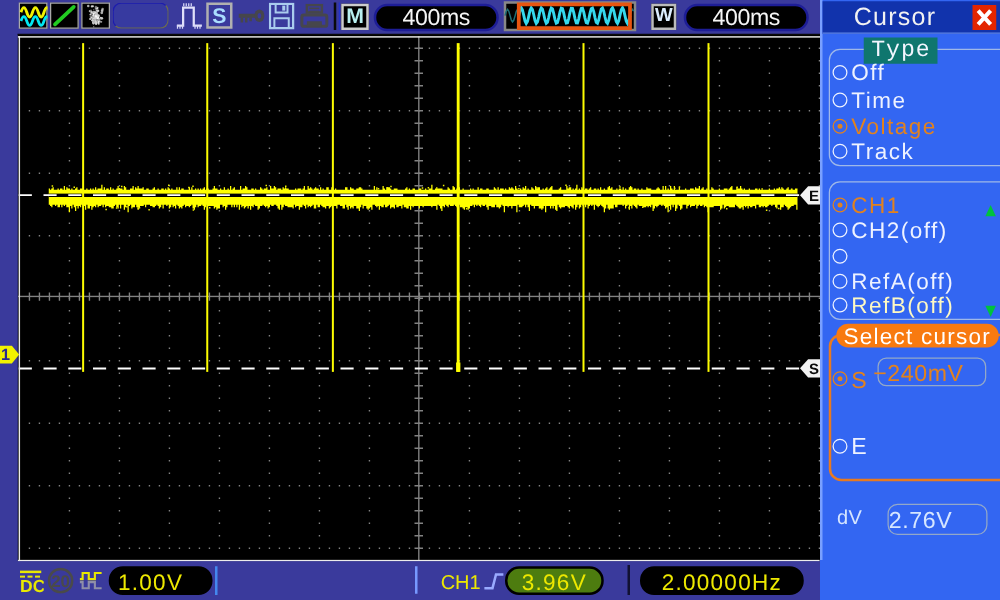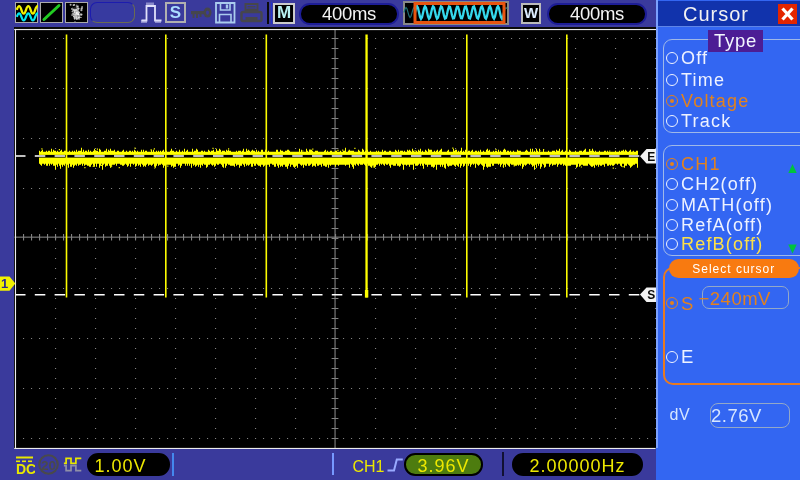--- a/index.html
+++ b/index.html
@@ -346,50 +346,49 @@
       <text x="4.5" y="12.3" font-size="13" font-weight="bold" fill="#2a2a8e" text-anchor="middle" font-family="Liberation Sans,sans-serif">1</text>
     </svg>
 <div style="position:absolute;left:656px;top:0;width:144px;height:480px;background:#3366f2;overflow:hidden">
       <div style="position:absolute;left:0;top:0;width:1.6px;height:448px;background:#7aa0ff"></div>
       <div style="position:absolute;left:1.5px;top:1px;width:142.5px;height:25px;background:#1133ac;border-bottom:1.2px solid #5f85e8"></div>
       <div style="position:absolute;left:0;top:3px;width:120px;text-align:center;color:#f2f2f2;font-size:20px;letter-spacing:1px;font-family:'Liberation Sans',sans-serif">Cursor</div>
       <div style="position:absolute;left:121.5px;top:3.5px;width:19px;height:20px;background:#e32500"><svg width="19" height="20" viewBox="0 0 19 20">
           <path d="M4.5,4.5 L14.5,15.5 M14.5,4.5 L4.5,15.5" stroke="#ffffff" stroke-width="3.2"></path>
         </svg></div>
       <div style="position:absolute;left:6.5px;top:38.5px;width:144px;height:92.5px;border:1.5px solid #9fb8e8;border-radius:9px"></div>
-      <div style="position:absolute;left:52px;top:30px;background:#4c1d95;padding:0 6px;color:#f2f6ff;font-size:18.5px;letter-spacing:0.75px;font-family:Liberation Sans, sans-serif">Type</div>
+      <div style="position:absolute;left:35px;top:30px;background:#0f766e;padding:0 6px;color:#f2f6ff;font-size:18.5px;letter-spacing:0.75px;font-family:Liberation Mono, monospace">Type</div>
       <span style="position:absolute;left:9.8px;top:52px;width:12px;height:12px;border:1.8px solid #eef2ff;border-radius:50%;box-sizing:border-box"></span>
       <div style="position:absolute;left:25px;top:48px;color:#eef2ff;font-size:18px;letter-spacing:1.2px;font-family:'Liberation Sans',sans-serif">Off</div>
       <span style="position:absolute;left:9.8px;top:74px;width:12px;height:12px;border:1.8px solid #eef2ff;border-radius:50%;box-sizing:border-box"></span>
       <div style="position:absolute;left:25px;top:70px;color:#eef2ff;font-size:18px;letter-spacing:1.2px;font-family:'Liberation Sans',sans-serif">Time</div>
       <span style="position:absolute;left:9.8px;top:94.5px;width:12px;height:12px;border:1.8px solid #e2821e;border-radius:50%;box-sizing:border-box"></span>
       <span style="position:absolute;left:13.8px;top:98.5px;width:4px;height:4px;background:#e2821e;border-radius:50%"></span>
       <div style="position:absolute;left:25px;top:90.5px;color:#e2821e;font-size:18px;letter-spacing:1.2px;font-family:'Liberation Sans',sans-serif">Voltage</div>
       <span style="position:absolute;left:9.8px;top:115px;width:12px;height:12px;border:1.8px solid #eef2ff;border-radius:50%;box-sizing:border-box"></span>
       <div style="position:absolute;left:25px;top:111px;color:#eef2ff;font-size:18px;letter-spacing:1.2px;font-family:'Liberation Sans',sans-serif">Track</div>
       <div style="position:absolute;left:6.5px;top:144.5px;width:144px;height:109px;border:1.5px solid #9fb8e8;border-radius:9px"></div>
       <span style="position:absolute;left:9.8px;top:157.8px;width:12px;height:12px;border:1.8px solid #e2821e;border-radius:50%;box-sizing:border-box"></span>
       <span style="position:absolute;left:13.8px;top:161.8px;width:4px;height:4px;background:#e2821e;border-radius:50%"></span>
       <div style="position:absolute;left:25px;top:153.8px;color:#e2821e;font-size:18px;letter-spacing:1.2px;font-family:'Liberation Sans',sans-serif">CH1</div>
       <span style="position:absolute;left:9.8px;top:178.3px;width:12px;height:12px;border:1.8px solid #eef2ff;border-radius:50%;box-sizing:border-box"></span>
       <div style="position:absolute;left:25px;top:174.3px;color:#eef2ff;font-size:18px;letter-spacing:1.2px;font-family:'Liberation Sans',sans-serif">CH2(off)</div>
       <span style="position:absolute;left:9.8px;top:198.8px;width:12px;height:12px;border:1.8px solid #eef2ff;border-radius:50%;box-sizing:border-box"></span>
-      <div style="position:absolute;left:25px;top:194.8px;color:#eef2ff;font-size:18px;letter-spacing:1.2px;font-family:'Liberation Sans',sans-serif">MATH(off)</div>
       <span style="position:absolute;left:9.8px;top:218.6px;width:12px;height:12px;border:1.8px solid #eef2ff;border-radius:50%;box-sizing:border-box"></span>
       <div style="position:absolute;left:25px;top:214.6px;color:#eef2ff;font-size:18px;letter-spacing:1.2px;font-family:'Liberation Sans',sans-serif">RefA(off)</div>
       <span style="position:absolute;left:9.8px;top:238.1px;width:12px;height:12px;border:1.8px solid #eef2ff;border-radius:50%;box-sizing:border-box"></span>
-      <div style="position:absolute;left:25px;top:234.1px;color:#fde047;font-size:18px;letter-spacing:1.2px;font-family:'Liberation Sans',sans-serif">RefB(off)</div>
+      <div style="position:absolute;left:25px;top:234.1px;color:#fef9c3;font-size:18px;letter-spacing:1.2px;font-family:'Liberation Sans',sans-serif">RefB(off)</div>
       <svg width="9" height="10" viewBox="0 0 9 10" style="position:absolute;left:131.5px;top:164px">
         <path d="M4.5,0 L0.3,9 L8.7,9 Z" fill="#00c33c"></path>
       </svg>
       <svg width="9" height="10" viewBox="0 0 9 10" style="position:absolute;left:131.5px;top:243.5px">
         <path d="M0.3,0.5 L8.7,0.5 L4.5,9.5 Z" fill="#00c33c"></path>
       </svg>
       <div style="position:absolute;left:6.5px;top:267px;width:144px;height:114px;border:2px solid #e87a20;border-radius:10px"></div>
-      <div style="position:absolute;left:13px;top:258.9px;width:129.5px;height:19.6px;background:#f87a10;border-radius:10px;color:#ffffff;font-size:12px;letter-spacing:1px;text-align:center;line-height:20px;font-family:'Liberation Sans',sans-serif">Select cursor</div>
+      <div style="position:absolute;left:13px;top:258.9px;width:129.5px;height:19.6px;background:#f87a10;border-radius:10px;color:#ffffff;font-size:18px;letter-spacing:1px;text-align:center;line-height:20px;font-family:'Liberation Sans',sans-serif">Select cursor</div>
       <span style="position:absolute;left:9.6px;top:297.1px;width:12px;height:12px;border:1.8px solid #e2821e;border-radius:50%;box-sizing:border-box"></span>
       <span style="position:absolute;left:13.6px;top:301.1px;width:4px;height:4px;background:#e2821e;border-radius:50%"></span>
       <div style="position:absolute;left:25px;top:292.5px;color:#e2821e;font-size:18.5px;font-family:'Liberation Sans',sans-serif">S</div>
       <div style="position:absolute;left:45.5px;top:286px;width:87.5px;height:22.5px;border:1.5px solid #93a8c8;border-radius:7px;box-sizing:border-box;color:#e2821e;font-size:18.5px;text-align:left;line-height:23px;letter-spacing:0.5px;text-indent:-4px;font-family:'Liberation Sans',sans-serif">−240mV</div>
       <span style="position:absolute;left:9.6px;top:350.5px;width:12px;height:12px;border:1.8px solid #eef2ff;border-radius:50%;box-sizing:border-box"></span>
       <div style="position:absolute;left:25px;top:346px;color:#eef2ff;font-size:18.5px;font-family:'Liberation Sans',sans-serif">E</div>
       <div style="position:absolute;left:13.5px;top:405.5px;color:#d6e6ff;font-size:16px;letter-spacing:0.5px;font-family:'Liberation Sans',sans-serif">dV</div>
       <div style="position:absolute;left:54px;top:402.5px;width:79.5px;height:25px;border:1.5px solid #93a8c8;border-radius:8px;box-sizing:border-box;color:#d6e6ff;font-size:18.5px;text-align:left;line-height:23px;letter-spacing:0.5px;font-family:'Liberation Sans',sans-serif">2.76V</div>
     </div>
 </div>

